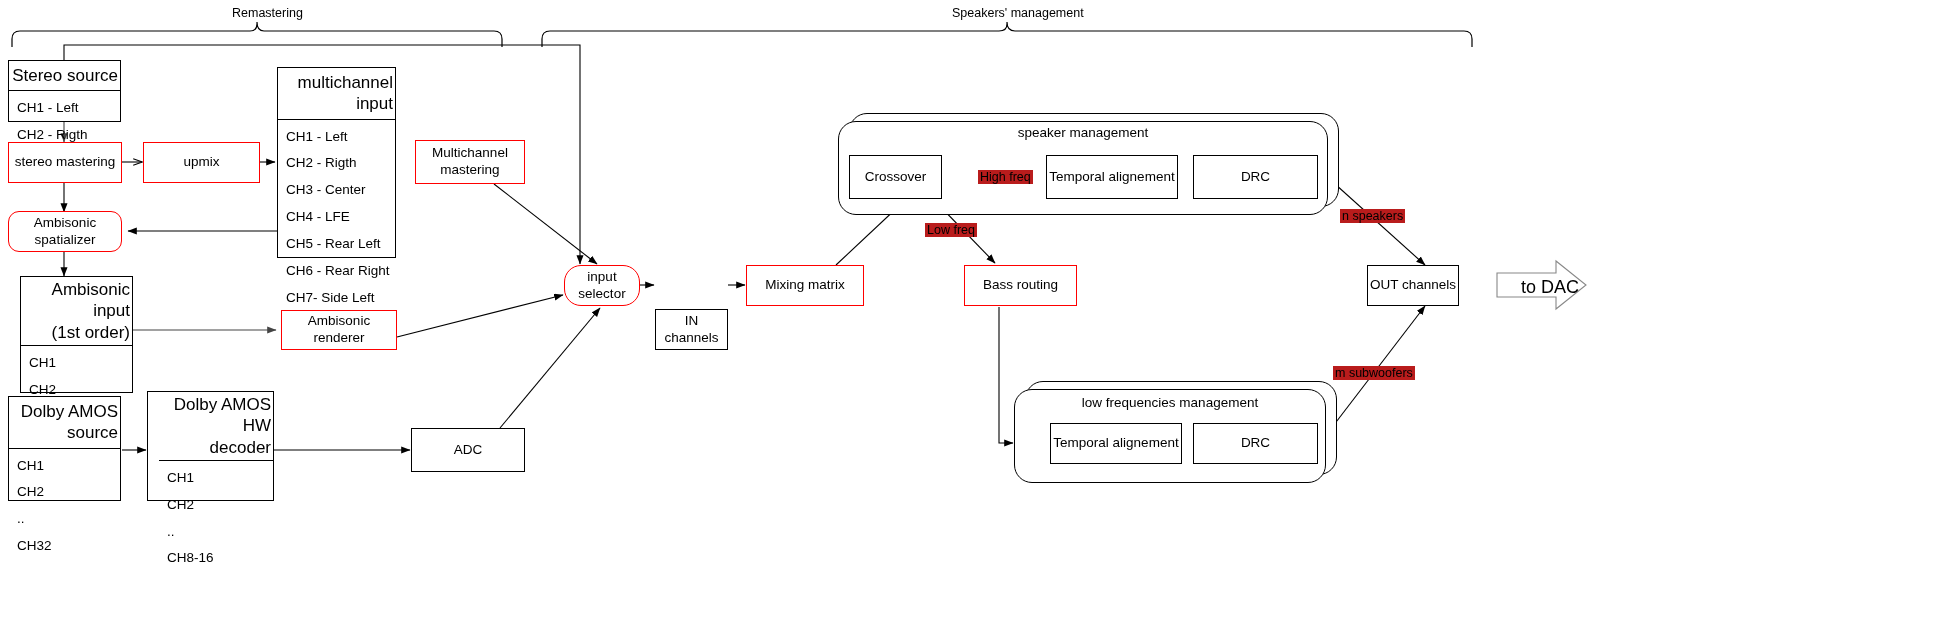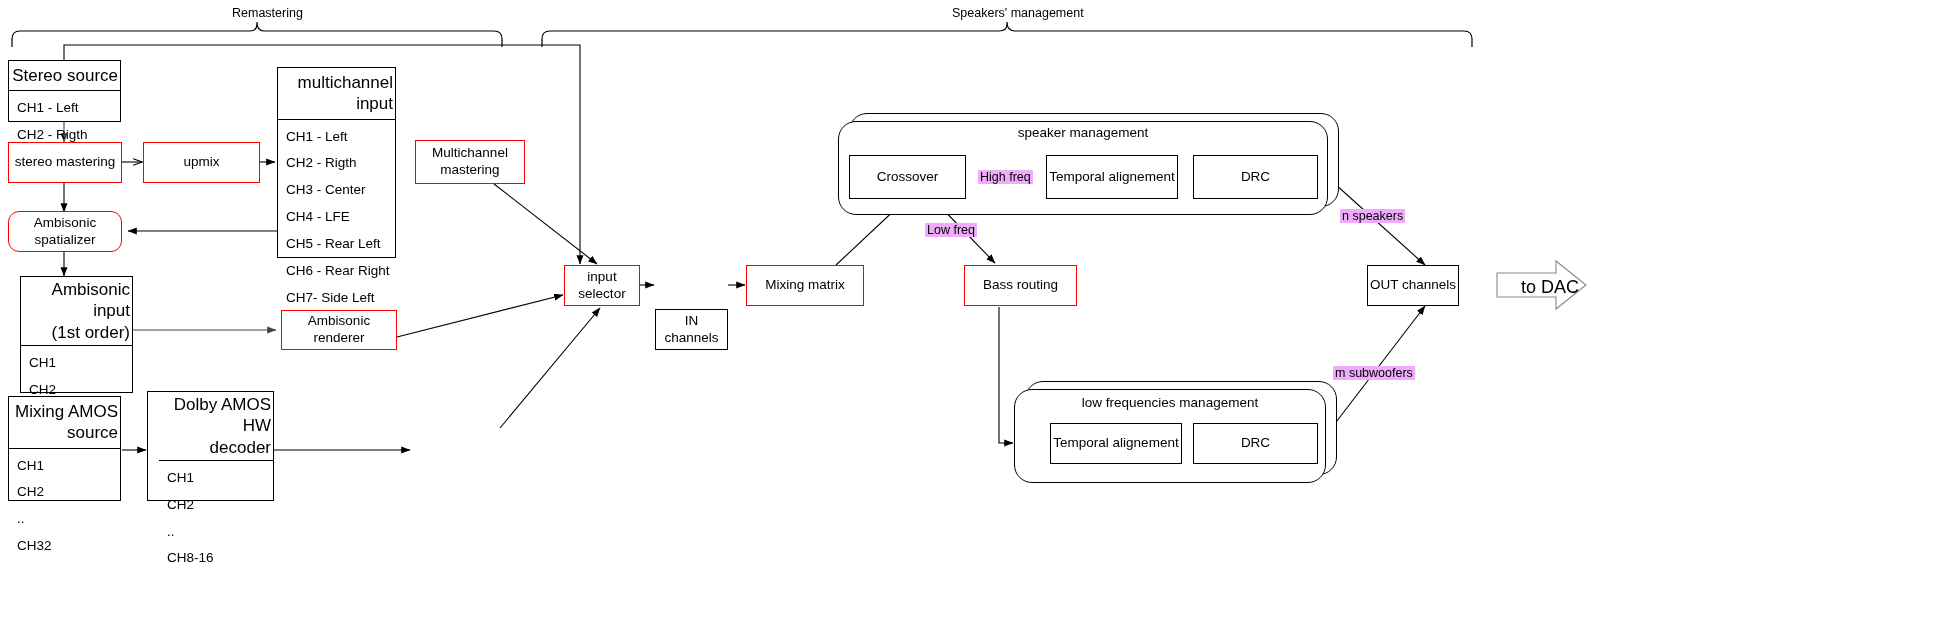--- a/index.html
+++ b/index.html
@@ -17,21 +17,21 @@
   .tbl{position:absolute;box-sizing:border-box;background:#fff;border:1px solid #000;}
   .tbl .hdr{box-sizing:border-box;border-bottom:1px solid #000;text-align:right;
             font-size:17px;line-height:1.25;padding:4px 2px;}
   .tbl .rows{padding:4px 0 2px 0;}
   .tbl .rw{font-size:13.5px;line-height:1.25;padding:5px 0 5px 8px;text-align:left;}
 
   .grp{position:absolute;box-sizing:border-box;border:1px solid #000;border-radius:18px;background:#fff;}
   .grp.back{background:#fff;}
   .grp-label{position:absolute;font-size:13.5px;text-align:center;white-space:nowrap;}
 
-  .edge-label{position:absolute;font-size:12.5px;background:#f0abfc;white-space:nowrap;
+  .edge-label{position:absolute;font-size:12.5px;background:#b91c1c;white-space:nowrap;
               padding:0 2px;text-align:center;}
   .brace-label{position:absolute;font-size:12.5px;white-space:nowrap;}
   .dac-label{position:absolute;font-size:18px;white-space:nowrap;margin-left:16px;}
 </style>
 </head>
 <body>
 
 <div id="stage">
 
   <svg id="wires" viewBox="0 0 1940 624">
@@ -137,21 +137,21 @@
     </div>
     <div class="rows">
       <div class="rw">CH1</div>
       <div class="rw">CH2</div>
       <div class="rw">CH3</div>
       <div class="rw">CH4</div>
     </div>
   </div>
 
   <div class="tbl" style="left:8px;top:396px;width:113px;height:105px;">
-    <div class="hdr">Mixing AMOS source</div>
+    <div class="hdr">Dolby AMOS source</div>
     <div class="rows">
       <div class="rw">CH1</div>
       <div class="rw">CH2</div>
       <div class="rw">..</div>
       <div class="rw">CH32</div>
     </div>
   </div>
 
   <div class="tbl" style="left:147px;top:391px;width:127px;height:110px;padding-left:11px;">
     <div class="hdr" style="padding:2px 2px;">
@@ -180,42 +180,45 @@
   </div>
 
   <div class="box proc" style="left:8px;top:211px;width:114px;height:41px;border-radius:11px;">
     <span>Ambisonic spatializer</span>
   </div>
 
   <div class="box proc" style="left:281px;top:310px;width:116px;height:40px;">
     <span>Ambisonic renderer</span>
   </div>
 
-  <div class="box proc" style="left:564px;top:265px;width:76px;height:41px;">
+  <div class="box proc" style="left:564px;top:265px;width:76px;height:41px;border-radius:17px;">
     <span>input selector</span>
   </div>
 
   <div class="box proc" style="left:746px;top:265px;width:118px;height:41px;">
     <span>Mixing matrix</span>
   </div>
 
   <div class="box proc" style="left:942px;top:265px;width:113px;height:41px;margin-left:22px;">
     <span>Bass routing</span>
   </div>
 
+  <div class="box plain" style="left:411px;top:428px;width:114px;height:44px;">
+    <span>ADC</span>
+  </div>
 
   <div class="box plain" style="left:655px;top:265px;width:73px;height:41px;margin-top:44px;">
     <span>IN channels</span>
   </div>
 
   <div class="grp back" style="left:849px;top:113px;width:490px;height:94px;"></div>
   <div class="grp" style="left:838px;top:121px;width:490px;height:94px;"></div>
   <div class="grp-label" style="left:938px;top:125px;width:290px;">speaker management</div>
 
-  <div class="box plain" style="left:849px;top:155px;width:117px;height:44px;">
+  <div class="box plain" style="left:849px;top:155px;width:93px;height:44px;">
     <span>Crossover</span>
   </div>
   <div class="box plain" style="left:1046px;top:155px;width:132px;height:44px;">
     <span>Temporal alignement</span>
   </div>
   <div class="box plain" style="left:1193px;top:155px;width:125px;height:44px;">
     <span>DRC</span>
   </div>
 
   <div class="grp back" style="left:1025px;top:381px;width:312px;height:94px;"></div>

